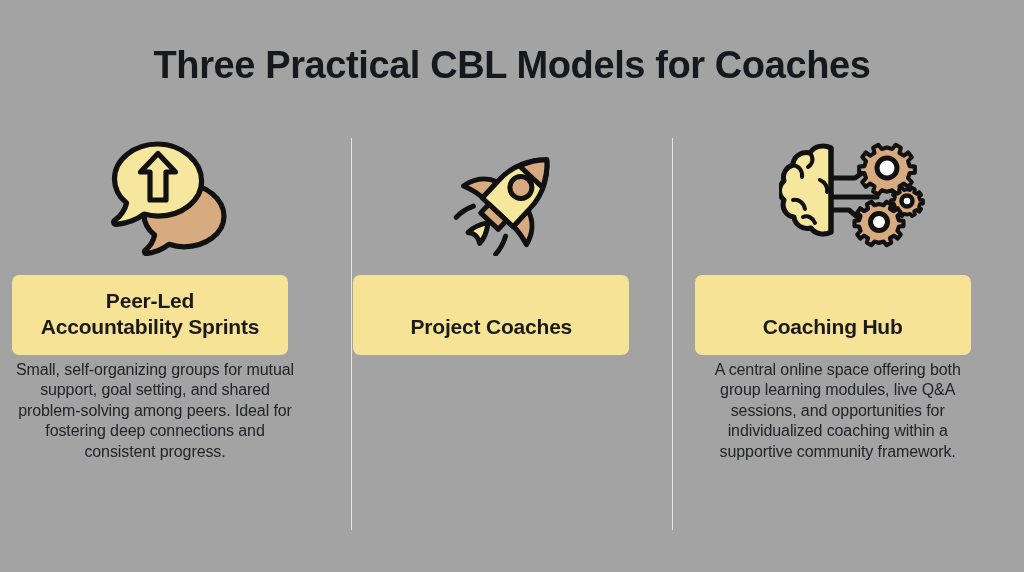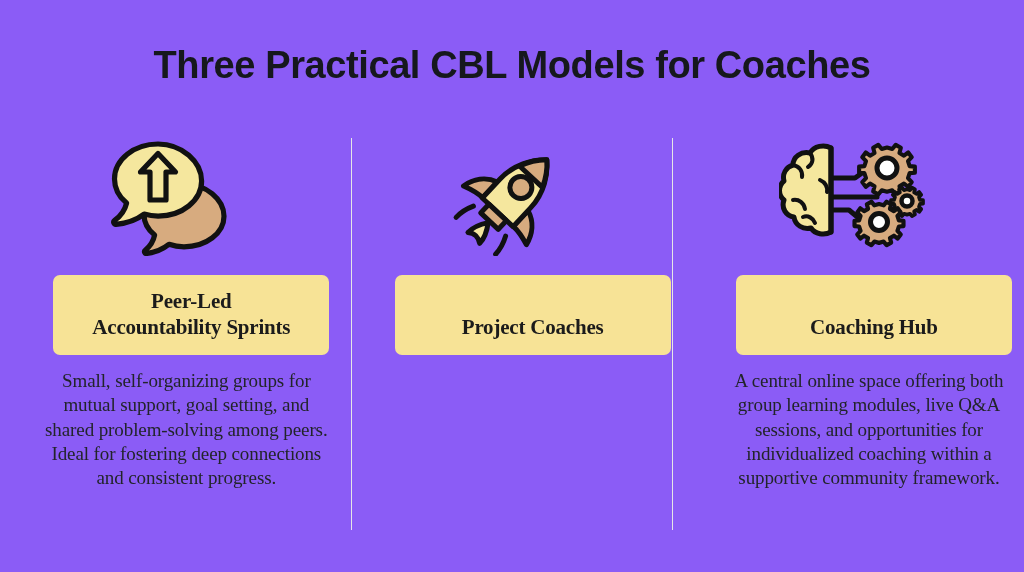--- a/index.html
+++ b/index.html
@@ -11,21 +11,21 @@
     width: 1024px;
     height: 572px;
     overflow: hidden;
     font-family: "Liberation Sans", sans-serif;
     -webkit-font-smoothing: antialiased;
   }
   .infographic {
     position: relative;
     width: 1024px;
     height: 572px;
-    background: #8b5cf6;
+    background: #a3a3a3;
     box-sizing: border-box;
   }
   .page-title {
     position: absolute;
     top: 44px;
     left: 0;
     width: 1024px;
     text-align: center;
     font-size: 38px;
     font-weight: 700;
@@ -42,22 +42,21 @@
     flex-direction: row;
     align-items: flex-start;
   }
   .column {
     position: relative;
     width: 341.33px;
     box-sizing: border-box;
     padding: 0 12px;
     display: flex;
     flex-direction: column;
-    align-items: flex-end;
-    font-family: Liberation Serif, serif;
+    align-items: flex-start;
   }
   .divider {
     position: absolute;
     top: 2px;
     width: 1px;
     height: 392px;
     background: #e6e6e6;
   }
   .divider.d1 { left: 351px; }
   .divider.d2 { left: 672px; }
@@ -79,24 +78,24 @@
     border-radius: 7px;
     padding: 13px 8px 14px;
     text-align: center;
     font-size: 21px;
     font-weight: 700;
     line-height: 1.26;
     color: #1b1b1b;
     letter-spacing: -0.2px;
   }
   .card-body {
-    margin-top: 14px;
+    margin-top: 5px;
     width: 286px;
     text-align: center;
-    font-size: 19px;
+    font-size: 16px;
     line-height: 1.28;
     color: #22242a;
     letter-spacing: -0.1px;
   }
 </style>
 </head>
 <body>
 
 <div class="infographic">
 

